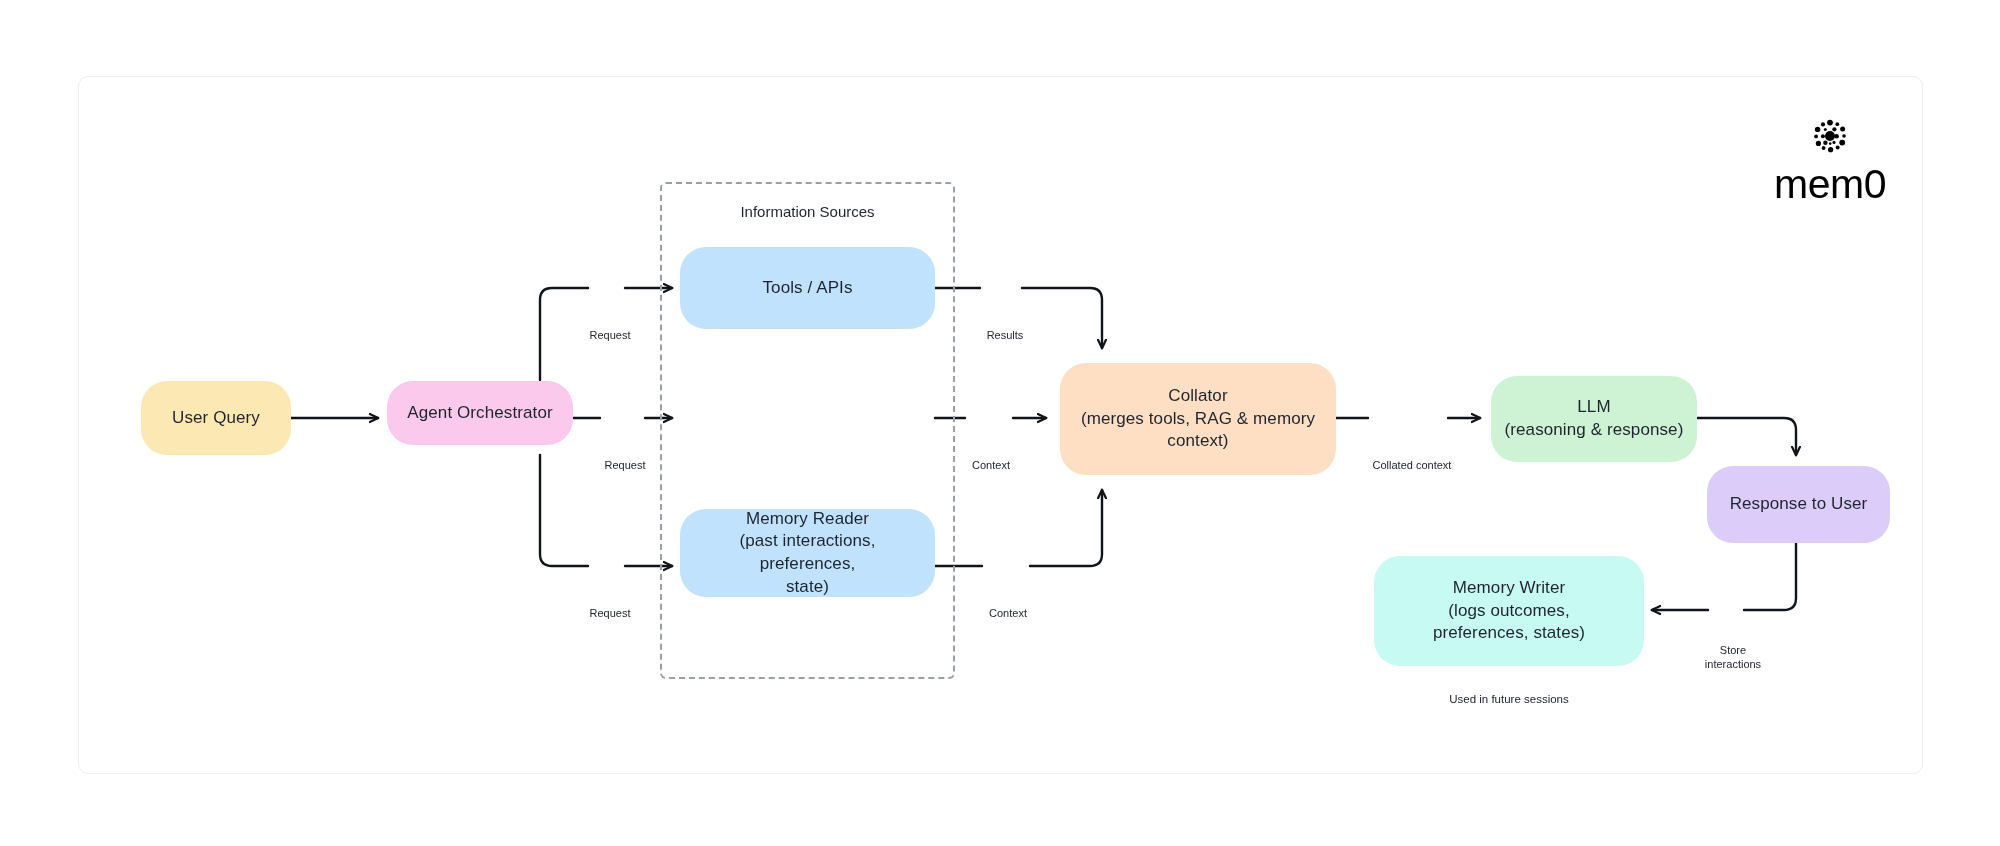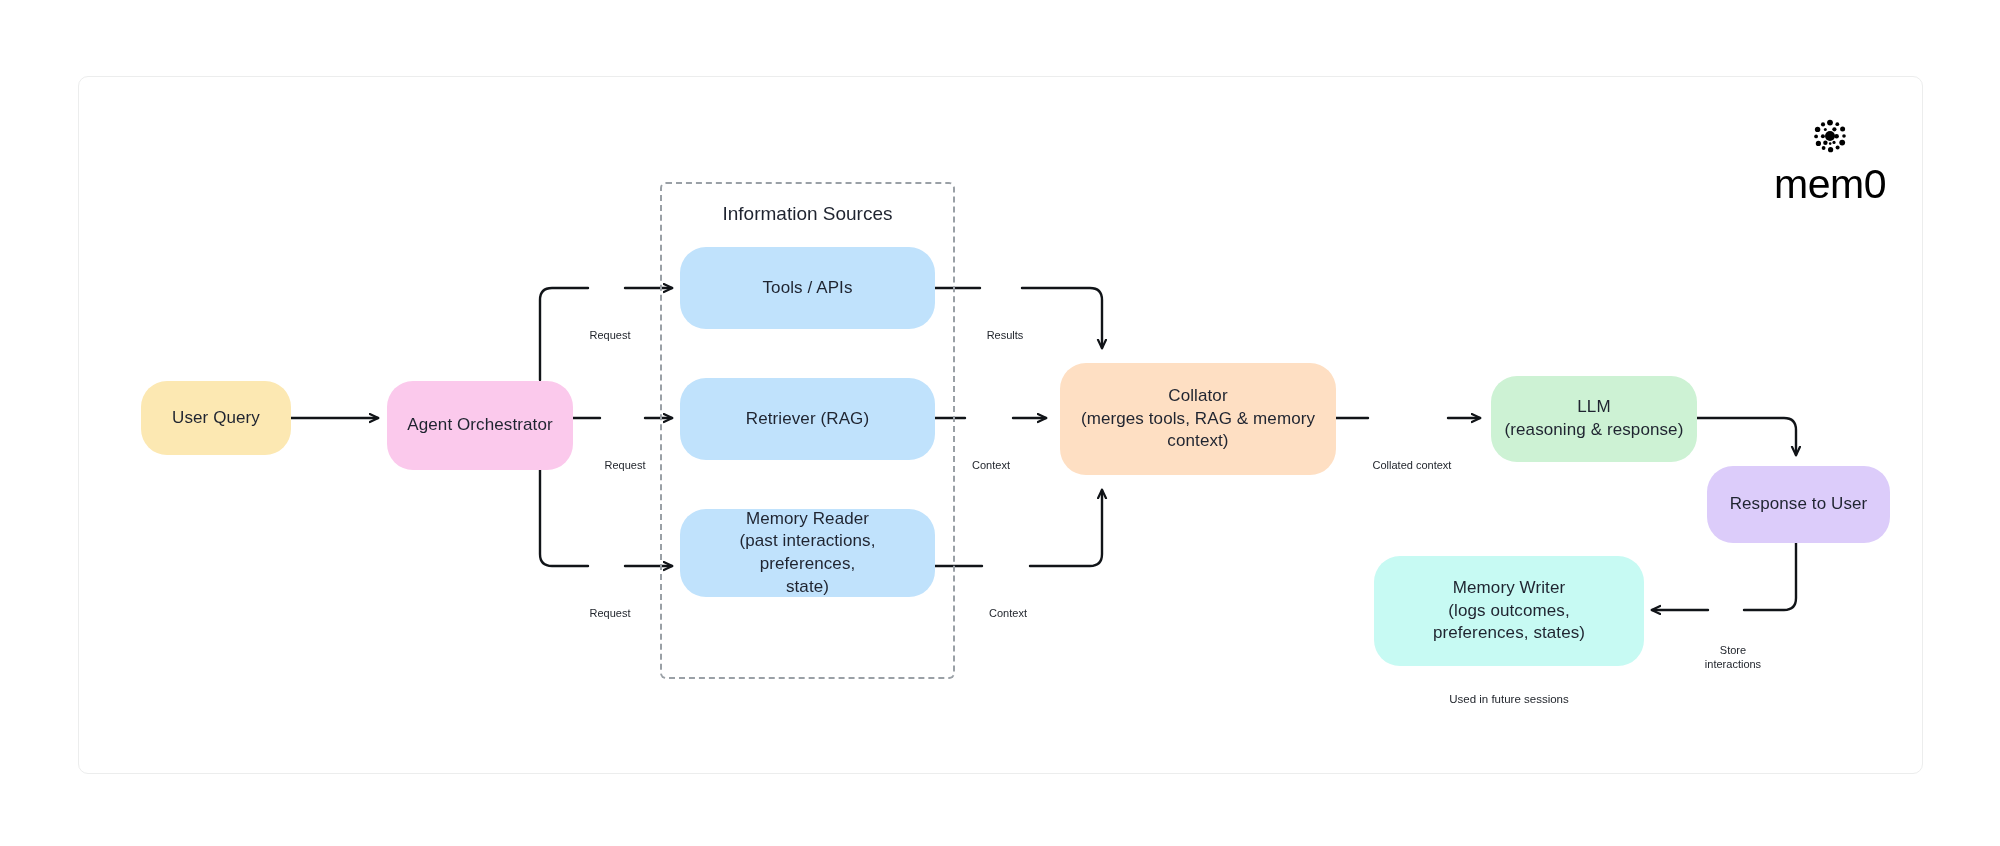--- a/index.html
+++ b/index.html
@@ -54,21 +54,21 @@
 
   .group-box {
     position: absolute;
     box-sizing: border-box;
     border: 2px dashed #9aa0a6;
     border-radius: 6px;
     background: transparent;
   }
   .group-title {
     position: absolute;
-    font-size: 19px;
+    font-size: 15px;
     color: #1f2430;
     text-align: center;
     white-space: nowrap;
   }
   .edge-label {
     position: absolute;
     font-size: 11px;
     color: #23272e;
     text-align: center;
     line-height: 1.25;
@@ -149,31 +149,28 @@
     </g>
   </svg>
 
   <div class="group-box" style="left:660px; top:182px; width:295px; height:497px;"></div>
   <div class="group-title" style="left:660px; top:203px; width:295px;">Information Sources</div>
 
   <div class="node" style="left:141px; top:381px; width:150px; height:74px; background:#FCE8B2;">
     <span>User Query</span>
   </div>
 
-  <div class="node" style="left:387px; top:381px; width:186px; height:89px; background:#FBC9EC;">
+  <div class="node" style="left:387px; top:381px; width:186px; height:64px; background:#FBC9EC;">
     <span>Agent Orchestrator</span>
   </div>
 
   <div class="node" style="left:680px; top:247px; width:255px; height:82px; background:#C0E2FC;">
     <span>Tools / APIs</span>
   </div>
 
-  <div class="node" style="left:680px; top:378px; width:255px; height:82px; background:#C0E2FC;">
-    <span>Retriever (RAG)</span>
-  </div>
 
   <div class="node" style="left:680px; top:509px; width:255px; height:88px; background:#C0E2FC; flex-direction:column; justify-content:center;">
     <span>Memory Reader</span>
     <span>(past interactions, preferences,</span>
     <span>state)</span>
   </div>
 
   <div class="node" style="left:1060px; top:363px; width:276px; height:112px; background:#FEDFC3; flex-direction:column; justify-content:center;">
     <span>Collator</span>
     <span>(merges tools, RAG &amp; memory</span>

